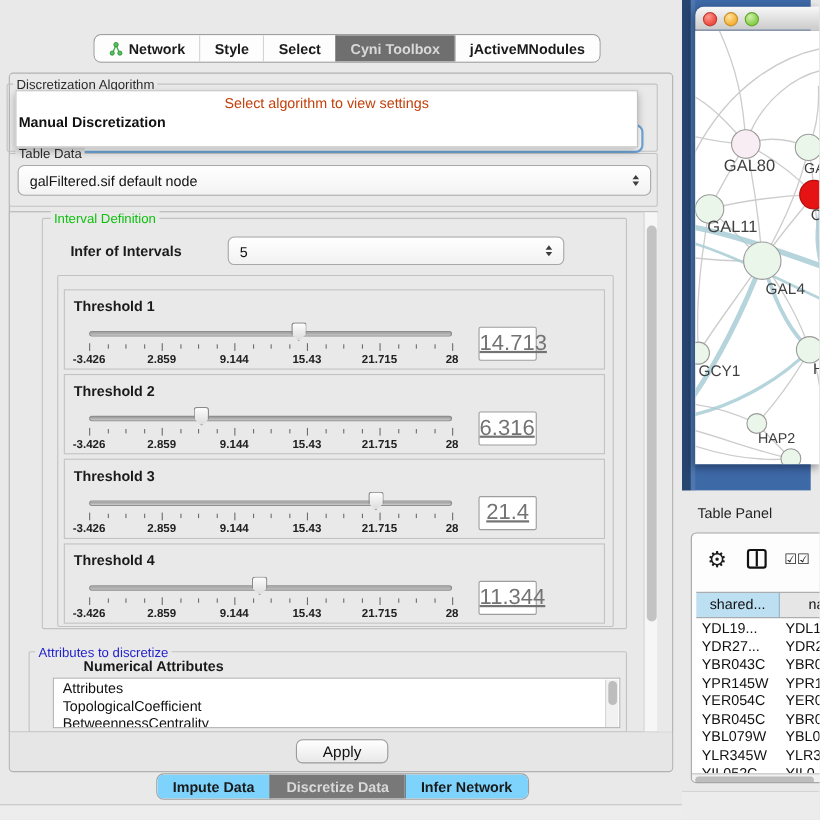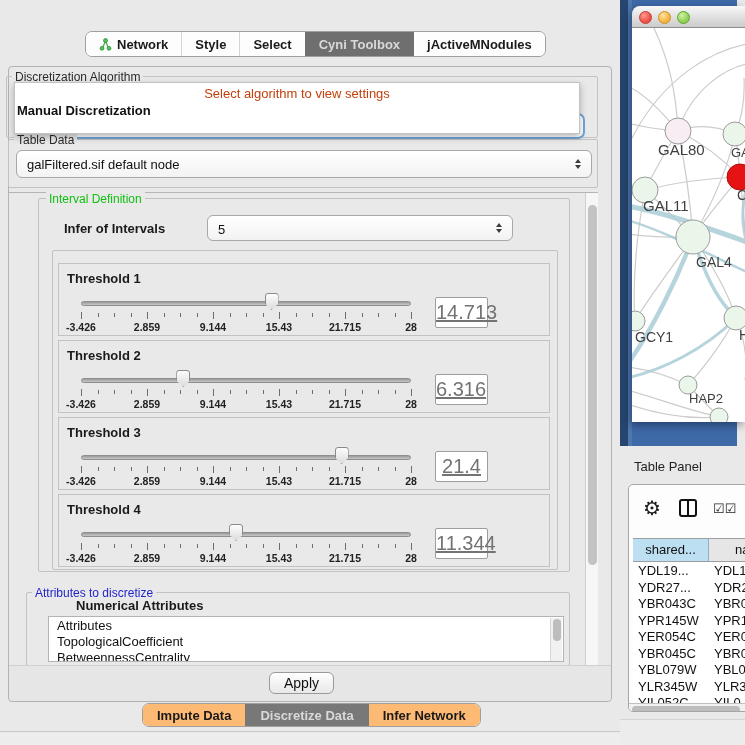--- a/index.html
+++ b/index.html
@@ -75,25 +75,25 @@
 
   #attr-label { left:32px; top:586px; color:#2323cc; }
   #attr-box { left:26px; top:592px; width:544px; height:74px; }
   #numattr-label { position:absolute; left:40px; top:598px; font-size:13px; font-weight:bold;margin-left:36px; }
   #attr-list { position:absolute; left:48px; top:616px; width:516px; height:46px; background:#fff; border:1px solid #b3b3b3; overflow:hidden; }
   .attr-item { padding:1px 0 1px 8px; font-size:13px; height:16px; color:#111; }
   #attr-vscroll { position:absolute; right:1px; top:1px; width:12px; height:44px; background:#f1f1f1; border-left:1px solid #d6d6d6; }
   #attr-vscroll .thumb { position:absolute; left:1.5px; top:1px; width:8px; height:22px; background:#bdbdbd; border-radius:4px; }
 
   #apply-strip { position:absolute; left:1px; top:599px; width:602px; height:36px; background:#e6e6e6; border-top:1px solid #cfcfcf; border-radius:0 0 4px 4px; }
-  #apply-btn { position:absolute; left:260px; top:6px; width:65px; height:22px; background:linear-gradient(#ffffff,#e8e8e8); border:1px solid #9b9b9b; border-radius:6px; font-size:14px; text-align:center; line-height:20px; color:#111; }
+  #apply-btn { position:absolute; left:260px; top:6px; width:84px; height:22px; background:linear-gradient(#ffffff,#e8e8e8); border:1px solid #9b9b9b; border-radius:6px; font-size:14px; text-align:center; line-height:20px; color:#111; }
 
   
   #bottom-tabs { position:absolute; left:142px; top:703px; height:24px; display:flex; background:#fdfdfd; border:1px solid #9f9f9f; border-radius:7px; overflow:hidden; }
-  .btab { display:flex; align-items:center; padding:0 14px; font-size:13px; font-weight:bold; color:#1a1a1a; border-left:1px solid #d4d4d4; background:#fdba74; }
+  .btab { display:flex; align-items:center; padding:0 14px; font-size:13px; font-weight:bold; color:#1a1a1a; border-left:1px solid #d4d4d4; background:#7dd3fc; }
   .btab:first-child { border-left:none; }
   .btab.selected { background:#787878; color:#d9d9d9; border-left-color:#787878; }
   .btab.selected + .btab { border-left-color:#787878; }
 
   
   #desktop { position:absolute; left:620px; top:0; width:117px; height:446px; background:#3e69a7; }
   #desktop-dark-edge { position:absolute; left:0; top:0; width:8px; height:446px; background:#26456f; }
   #desktop-light-edge { position:absolute; left:8px; top:0; width:4px; height:446px; background:#4d77ae; }
   #net-window { position:absolute; left:12px; top:6px; width:113px; height:416px; border-radius:8px 0 0 0; box-shadow:-2px 3px 8px rgba(0,0,20,.4); }
   #net-titlebar { position:absolute; left:0; top:0; width:113px; height:22px; background:linear-gradient(#f8f8f8,#cbcbcb); border-bottom:1px solid #8e8e8e; border-radius:8px 0 0 0; }

